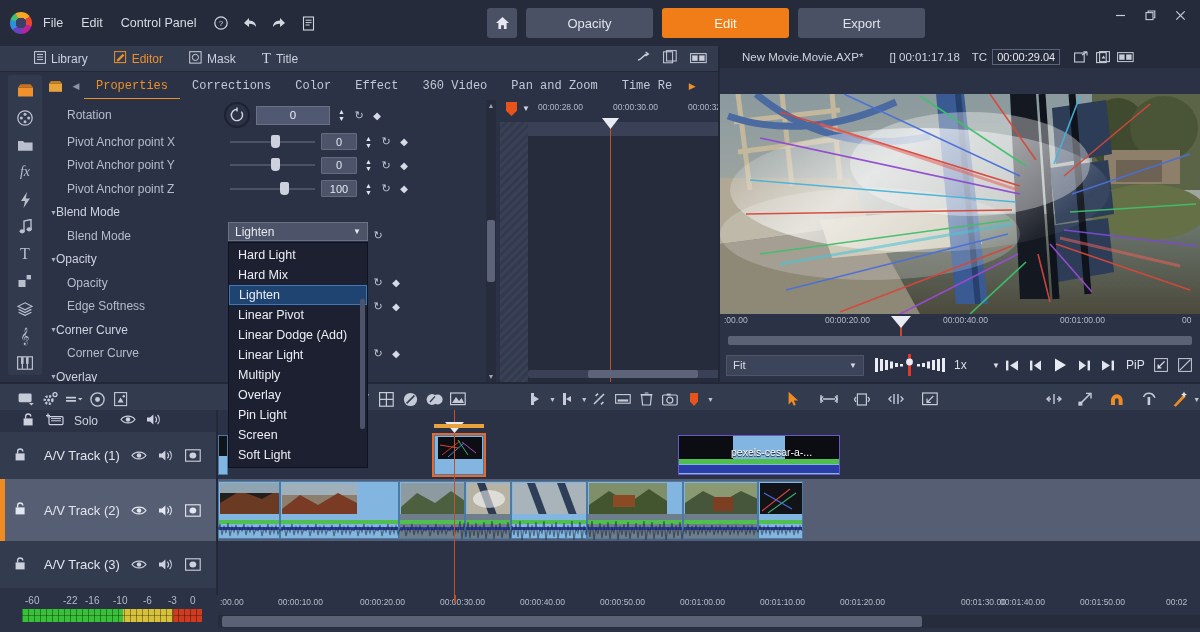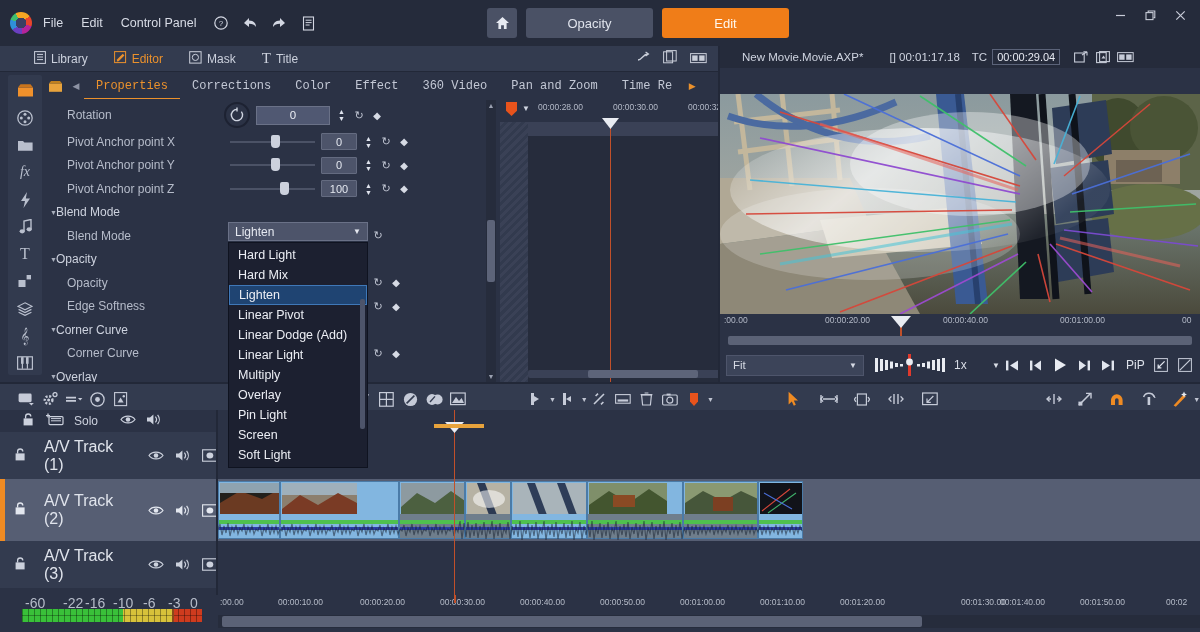--- a/index.html
+++ b/index.html
@@ -160,41 +160,41 @@
   .tl-ico { width: 26px; height: 26px; display: flex; align-items: center; justify-content: center; color: #c6cbd8; font-size: 13px; }
   .tl-ico.orange { color: #ef8b23; }
   .mini-caret { font-size: 7px; color: #c0c5d2; margin-left: 1px; }
 
   
   .trackhdr-top { position: absolute; left: 0; top: 410px; width: 218px; height: 22px; background: #2b3245; display: flex; align-items: center; gap: 10px; font-size: 12px; color: #cdd2de; }
   .trk { position: absolute; left: 0; width: 218px; background: #333b4f; display: flex; align-items: center; }
   .trk.selected { background: #565e73; }
   .trk .orangebar { position: absolute; left: 0; top: 0; width: 5px; height: 100%; background: #ef8b23; }
   .trk .lock { margin-left: 14px; color: #ccd1dd; }
-  .trk .tname { margin-left: 16px; font-size: 16px; color: #e0e4ec; }
+  .trk .tname { margin-left: 16px; font-size: 13px; color: #e0e4ec; }
   .trk .tico { margin-left: 11px; color: #ccd1dd; display: flex; align-items: center; }
 
   
   .tlbody { position: absolute; left: 218px; top: 410px; width: 982px; height: 185px; background: #2b3245; }
   .trackband { position: absolute; left: 0; width: 982px; }
   .trackband.sel { background: #565e73; }
   .clip { position: absolute; background: #82b6e0; border: 1px solid #4a7ba8; overflow: hidden; }
   .clip-label { position: absolute; left: 52px; top: 10px; font-size: 10.5px; color: #fff; text-shadow: 0 1px 1px #000; }
   .sel-clip { outline: 2px solid #e8682a; }
   .tl-ph { position: absolute; top: 0; width: 1px; background: #c0502a; }
   .tl-ph-head { position: absolute; width: 19px; height: 11px; background: #e9ecf2; clip-path: polygon(0 0,100% 0,50% 100%); }
 
   
   .bruler { position: absolute; left: 218px; top: 595px; width: 982px; height: 20px; background: #2b3245; }
   .brtick { position: absolute; top: 2px; font-size: 8.5px; color: #b6bcc9; }
   .bscroll-track { position: absolute; left: 218px; top: 615px; width: 982px; height: 13px; background: #262c3c; }
 
   
   .meter { position: absolute; left: 0; top: 595px; width: 218px; height: 37px; background: #2b3245; }
-  .meter-lbl { position: absolute; font-size: 14px; color: #b6bcc9; top: 0; }
+  .meter-lbl { position: absolute; font-size: 10px; color: #b6bcc9; top: 0; }
   .meter-bar { position: absolute; left: 22px; top: 14px; width: 180px; height: 13px;
     background: linear-gradient(90deg, #39c039 0 56%, #d7c13a 56% 84%, #cf3b1e 84% 100%); }
   .meter-bar::after {
     content: ''; position: absolute; inset: 0;
     background: repeating-linear-gradient(90deg, rgba(0,0,0,.35) 0 1px, transparent 1px 6px),
                 linear-gradient(180deg, transparent 0 45%, rgba(0,0,0,.3) 45% 55%, transparent 55%);
   }
   .meter-mark { position: absolute; top: 14px; width: 2px; height: 13px; background: #8a4a1a; }
 
   .sep-line { position: absolute; background: #222838; }
@@ -233,20 +233,21 @@
     </div>
 
     <div class="topbtns">
       <div class="home-btn">
         <svg width="15" height="14" viewBox="0 0 15 14">
             <path d="M7.5 1 L14 7 H11.6 V13 H8.9 V9.2 H6.1 V13 H3.4 V7 H1 Z" fill="#e6e9f1"></path>
           </svg>
       </div>
       <div class="tbtn">Opacity</div>
       <div class="tbtn active">Edit</div>
+      <div class="tbtn">Export</div>
     </div>
 
     <div class="wctrl">
       <div class="wbtn">
         <svg width="11" height="10" viewBox="0 0 11 10">
             <path d="M1 5.5h9" stroke="#c8ccd8" stroke-width="1.2"></path>
           </svg>
       </div>
       <div class="wbtn">
         <svg width="11" height="11" viewBox="0 0 11 11">
@@ -1048,20 +1049,48 @@
     <span class="tico">
         <svg width="16" height="13" viewBox="0 0 16 13">
           <rect x="0.6" y="0.8" width="14.6" height="11.4" fill="none" stroke="#ccd1dd" stroke-width="1.1"></rect>
           <ellipse cx="7.9" cy="6.5" rx="3.4" ry="3" fill="#ccd1dd"></ellipse>
         </svg>
       </span>
   </div>
 
   <div class="tlbody">
 
+    <div class="trackband" style="top:22px;height:47px;background:#2b3245">
+
+      <div class="clip" style="left:0;top:3px;width:10px;height:40px">
+        <div style="position:absolute;left:0;top:0;width:10px;height:20px;background:#12141a"></div>
+      </div>
+
+      <div class="clip sel-clip" style="left:216px;top:3px;width:50px;height:40px">
+        <div style="position:absolute;left:3px;top:1px;width:44px;height:22px;background:#0b0d12"></div>
+        <svg width="44" height="22" viewBox="0 0 44 22" style="position:absolute;left:3px;top:1px">
+          <rect width="44" height="22" fill="#0c0e14"></rect>
+          <g stroke-width="1">
+            <path d="M4 18 L22 4" stroke="#c23a2a"></path>
+              <path d="M10 20 L26 6" stroke="#3c8fd0"></path>
+            <path d="M30 18 L20 3" stroke="#3fb06a"></path>
+              <path d="M38 16 L24 5" stroke="#b24bc0"></path>
+            <path d="M2 8 L20 11" stroke="#d6473a"></path>
+          </g>
+        </svg>
+      </div>
+
+      <div class="clip" style="left:460px;top:3px;width:162px;height:40px;border-color:#6c57c8">
+        <div style="position:absolute;left:0;top:0;width:54px;height:26px;background:#0b0d12"></div>
+        <div style="position:absolute;right:0;top:0;width:54px;height:26px;background:#0b0d12"></div>
+        <div style="position:absolute;left:0;bottom:10px;width:100%;height:5px;background:#4fc04f"></div>
+        <div style="position:absolute;left:0;bottom:1px;width:100%;height:8px;background:#2b3ea8"></div>
+        <div class="clip-label">pexels-cesar-a-...</div>
+      </div>
+    </div>
 
     <div class="trackband sel" style="top:69px;height:62px">
       <div class="clip" style="left:0;top:2px;width:62px;height:58px">
         <svg width="60" height="32" viewBox="0 0 60 32" style="position:absolute;left:1px;top:1px">
           <rect width="60" height="32" fill="#23201c"></rect>
             <path d="M0 20 L20 8 L42 16 L60 6 V32 H0 z" fill="#6b3a22"></path>
             <rect y="0" width="60" height="10" fill="#8fa3b0"></rect>
         </svg>
         <div style="position:absolute;left:0;bottom:0;width:100%;height:24px;background:#82b6e0"></div>
         <div style="position:absolute;left:0;bottom:14px;width:100%;height:4px;background:#4fc04f"></div>

